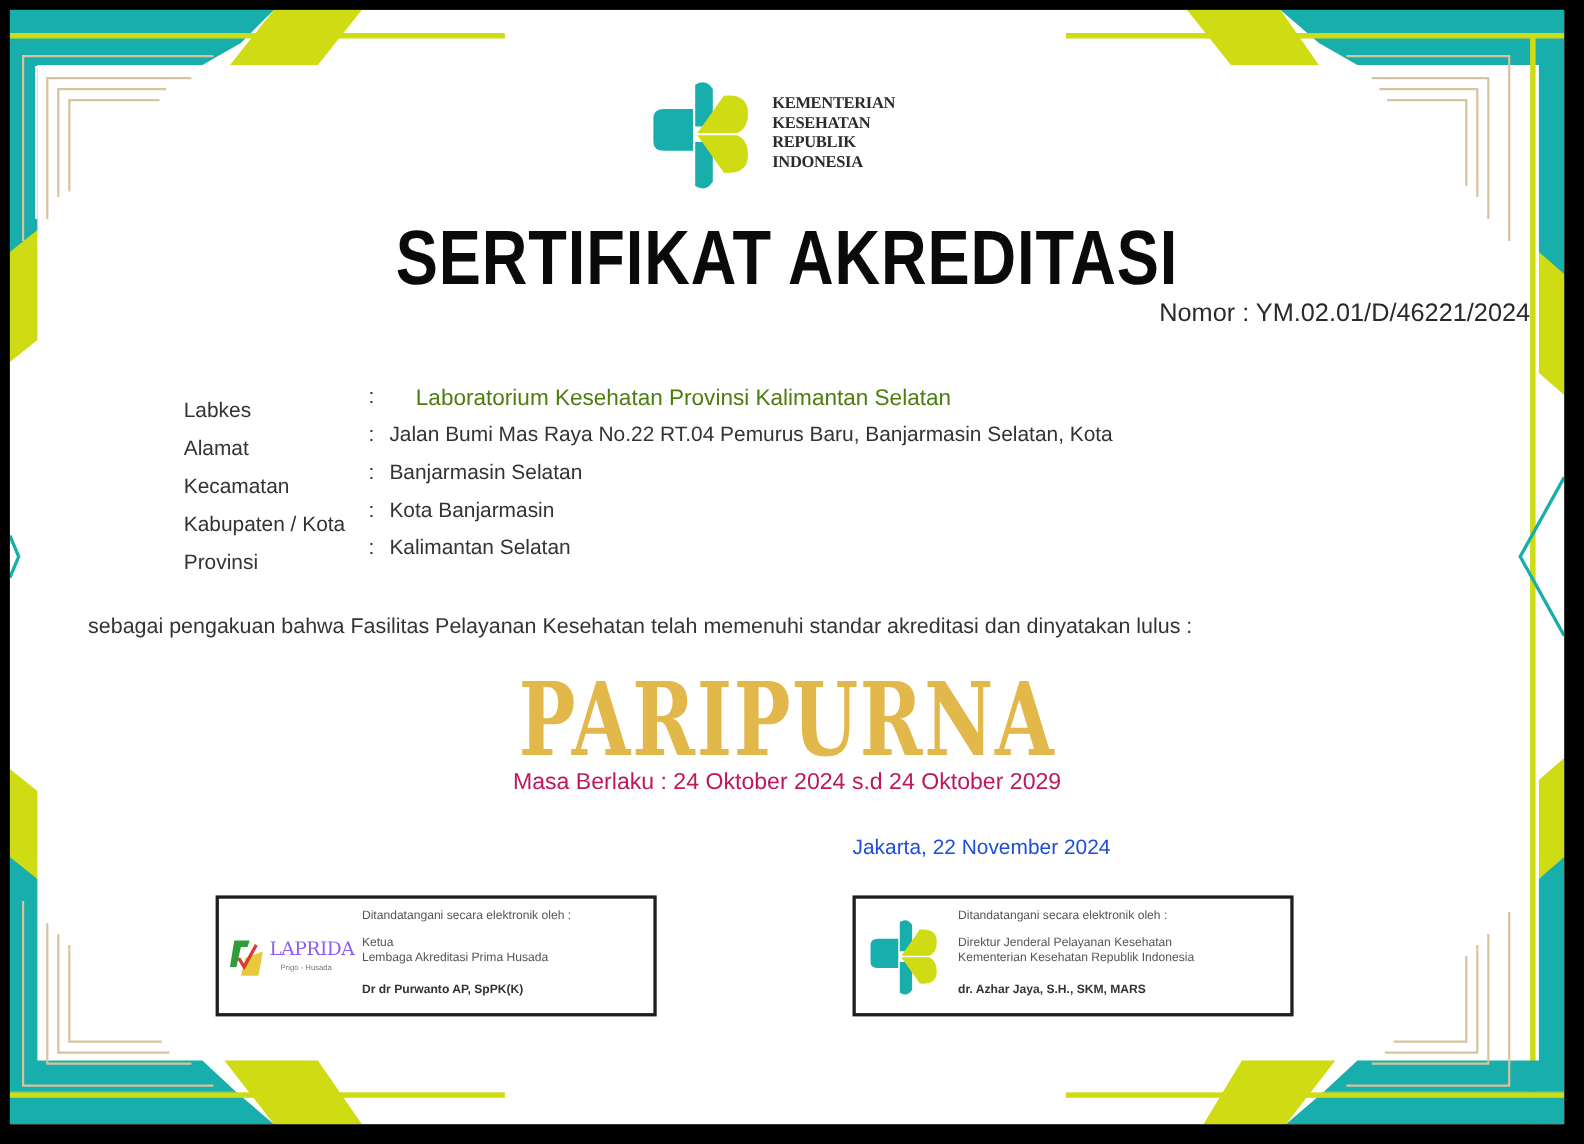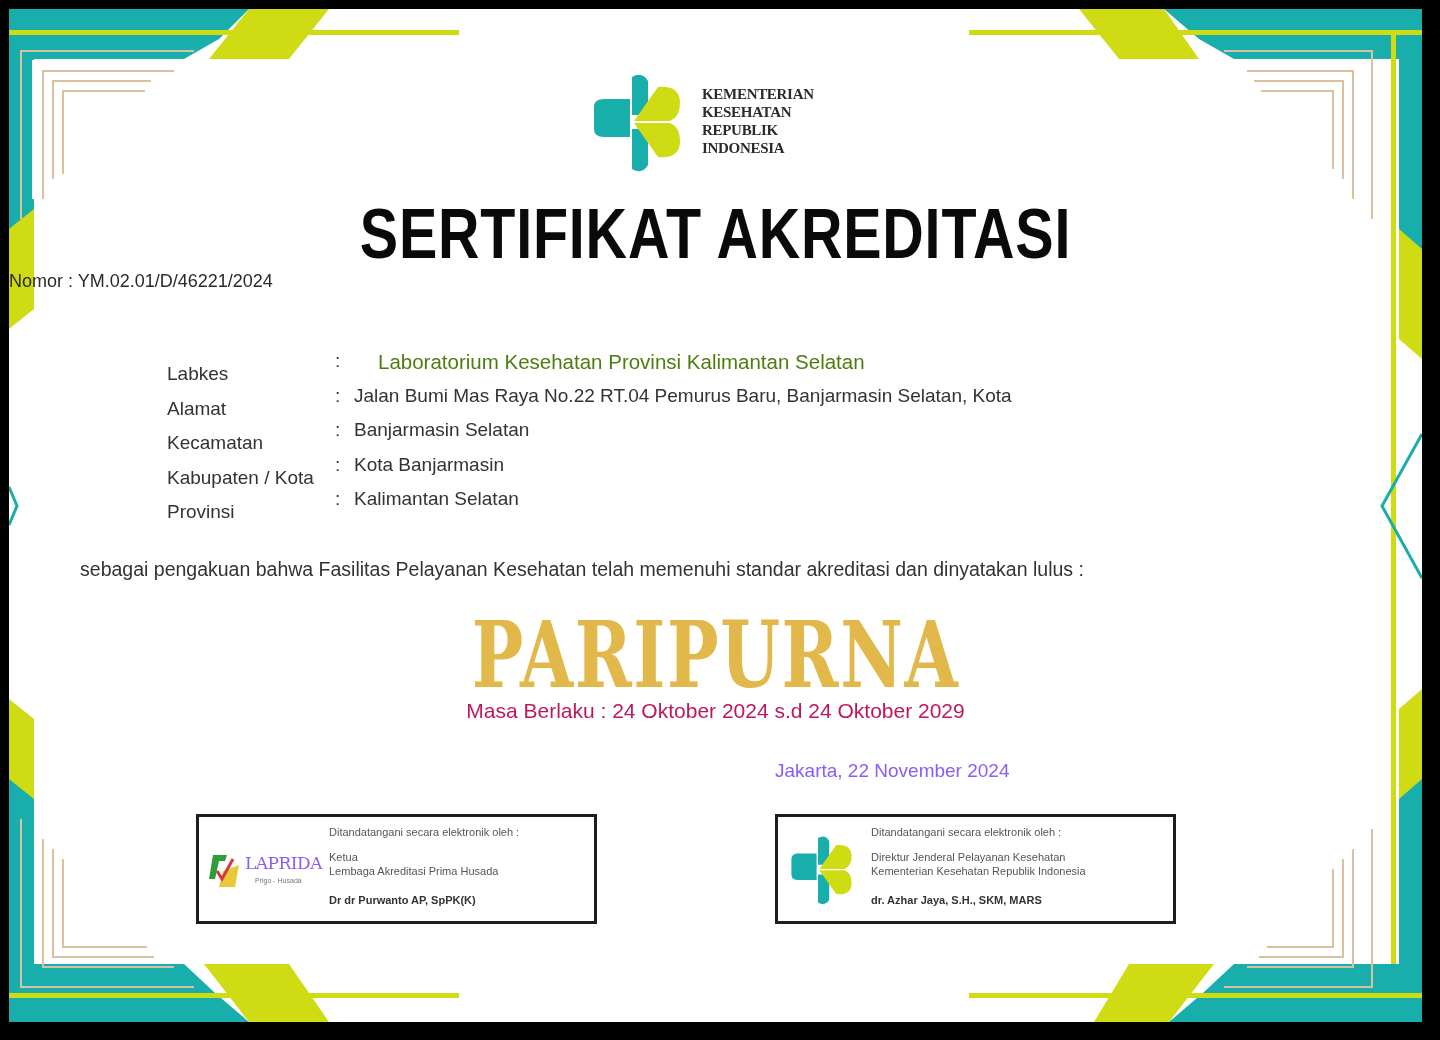--- a/index.html
+++ b/index.html
@@ -6,35 +6,35 @@
     body { width:1440px; height:1040px; background:#000; position:relative; overflow:hidden; font-family:"Liberation Sans", sans-serif; }
     .cert { position:absolute; left:9px; top:9px; width:1413px; height:1013px; background:#fff; overflow:hidden; }
     .deco { position:absolute; left:0; top:0; }
     .abs { position:absolute; }
 
     .logo-top { left:583px; top:60px; width:240px; height:110px; }
     .logo-text { position:absolute; left:110px; top:16px; font-family:Liberation Serif, serif; font-weight:bold; font-size:15px; line-height:18px; color:#2b2b2b; letter-spacing:-0.3px; }
     .logo-text div { white-space:nowrap; }
 
     .title { left:0; width:1413px; top:180px; text-align:center; font-family:"Liberation Sans", sans-serif; font-weight:bold; font-size:70px; color:#0a0a0a; transform:scaleX(0.82); transform-origin:center; letter-spacing:1px; line-height:90px; }
-    .nomor { left:0; width:1382px; top:262px; text-align:left; font-size:18px; color:#2a2a2a; }
+    .nomor { left:0; width:1382px; top:262px; text-align:right; font-size:23px; color:#2a2a2a; }
 
     .info { left:158px; top:341px; }
     .row { position:relative; height:34.5px; font-size:19px; color:#333; white-space:nowrap; }
     .row .lbl { position:absolute; left:0; top:13px; }
     .row .colon { position:absolute; left:168px; top:0; }
     .row .val { position:absolute; left:187px; top:0; }
     .row .val.bold { font-weight:normal; font-size:20.5px; color:#4d7c0f;margin-left:24px; }
 
     .statement { left:0; width:1146px; top:549px; text-align:center; font-size:19.5px; color:#333; white-space:nowrap; }
 
     .result { left:0; width:1413px; top:590px; text-align:center; font-family:"DejaVu Serif", serif; font-weight:bold; font-size:88px; color:#e3b84b; transform:scaleX(0.78) scaleY(1.05); transform-origin:center; line-height:110px; letter-spacing:2px; }
     .validity { left:0; width:1413px; top:690px; text-align:center; font-size:21px; color:#be185d; white-space:nowrap; }
 
-    .place-date { left:766px; top:751px; font-size:19px; color:#8b5cf6; white-space:nowrap; }
+    .place-date { left:766px; top:751px; font-size:19px; color:#1d4ed8; white-space:nowrap; }
 
     .sig { position:absolute; top:805px; width:401px; height:110px; border:3px solid #1e1e1e; background:#fff; box-sizing:border-box; }
     .sig .txt { position:absolute; left:130px; top:8px; font-size:11px; color:#555; line-height:14px; }
     .sig .txt .signed { margin-bottom:11px; }
     .sig .txt .name { margin-top:15px; font-weight:bold; color:#333; }
     .sig1 { left:187px; }
     .sig2 { left:766px; }
     .sig2 .txt { left:93px; }
 
     .laprida { position:absolute; left:10px; top:30px; width:115px; height:50px; }

